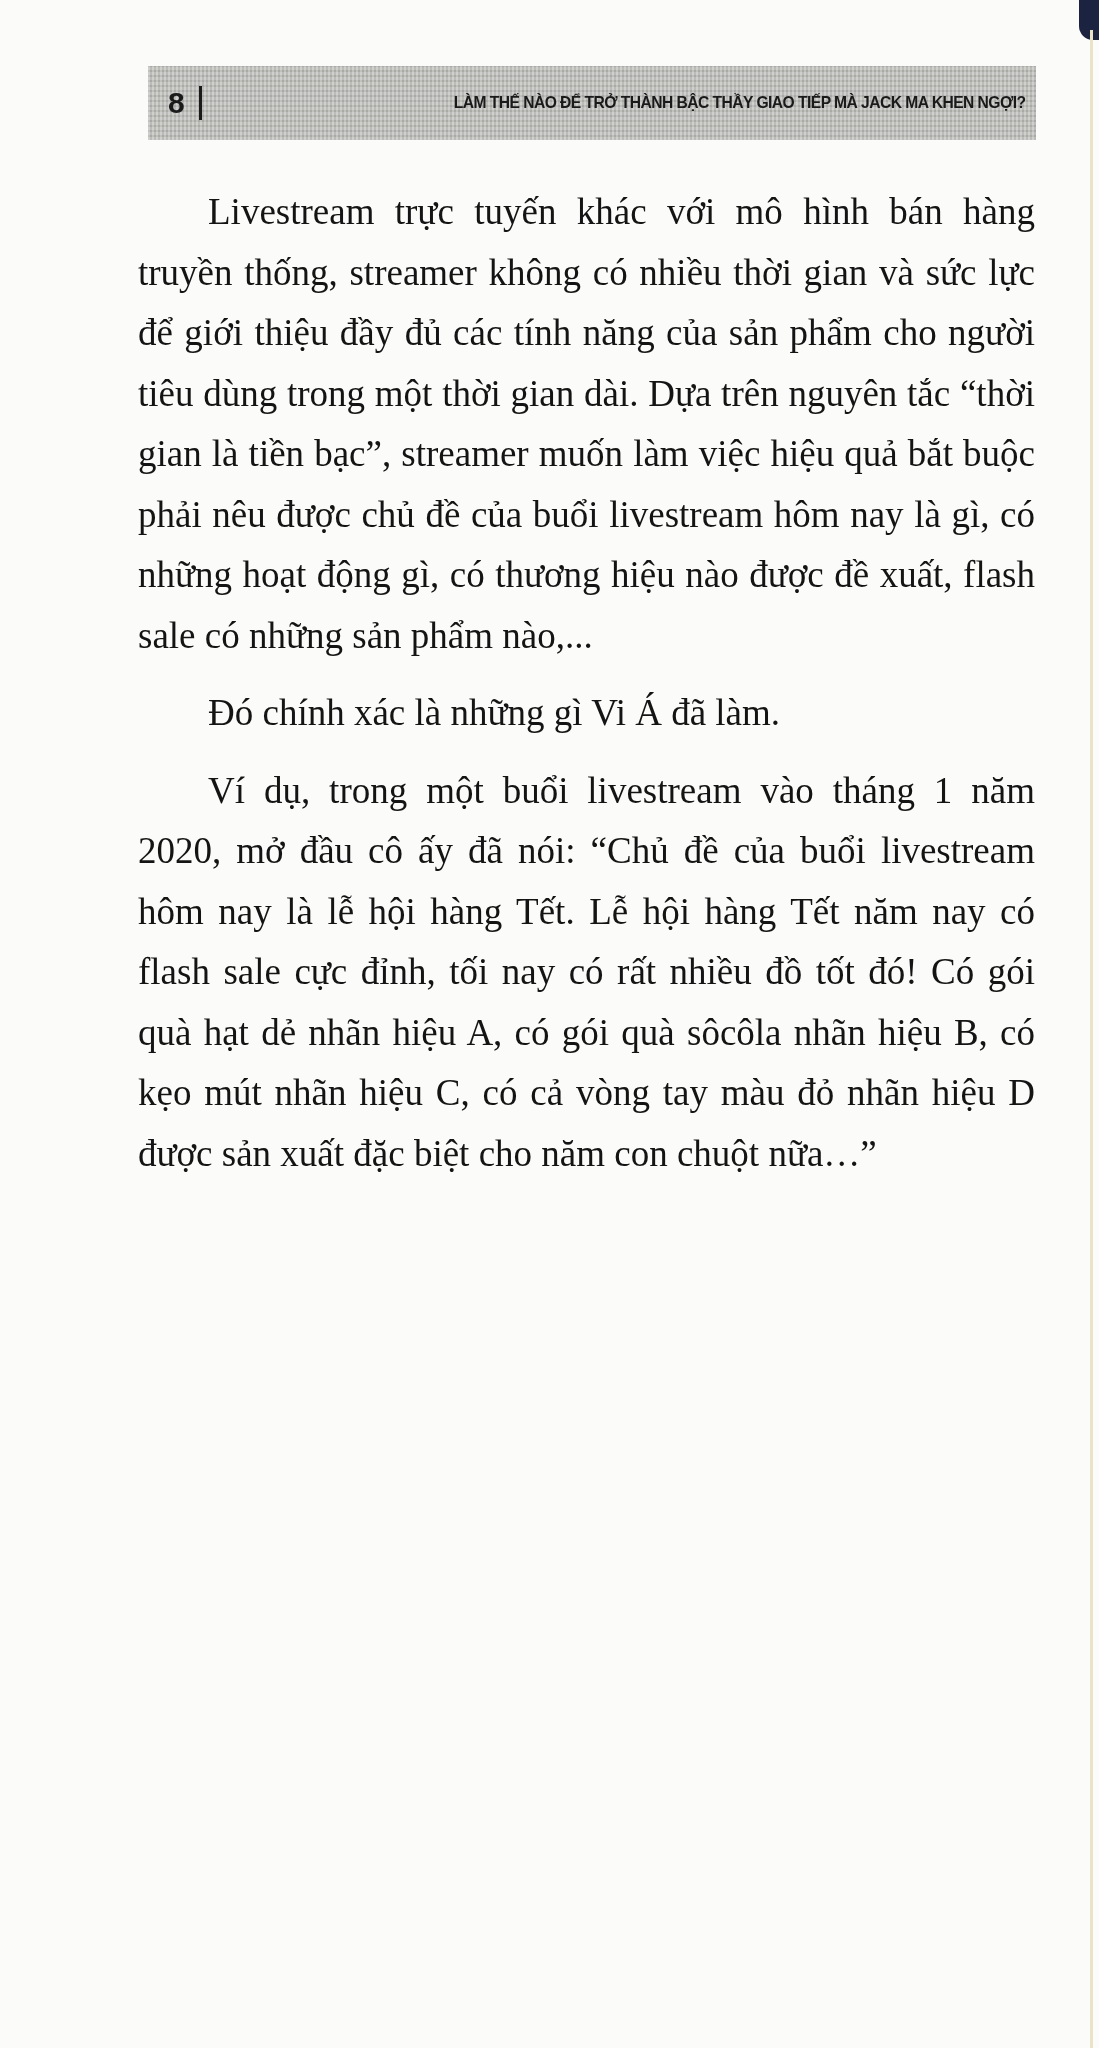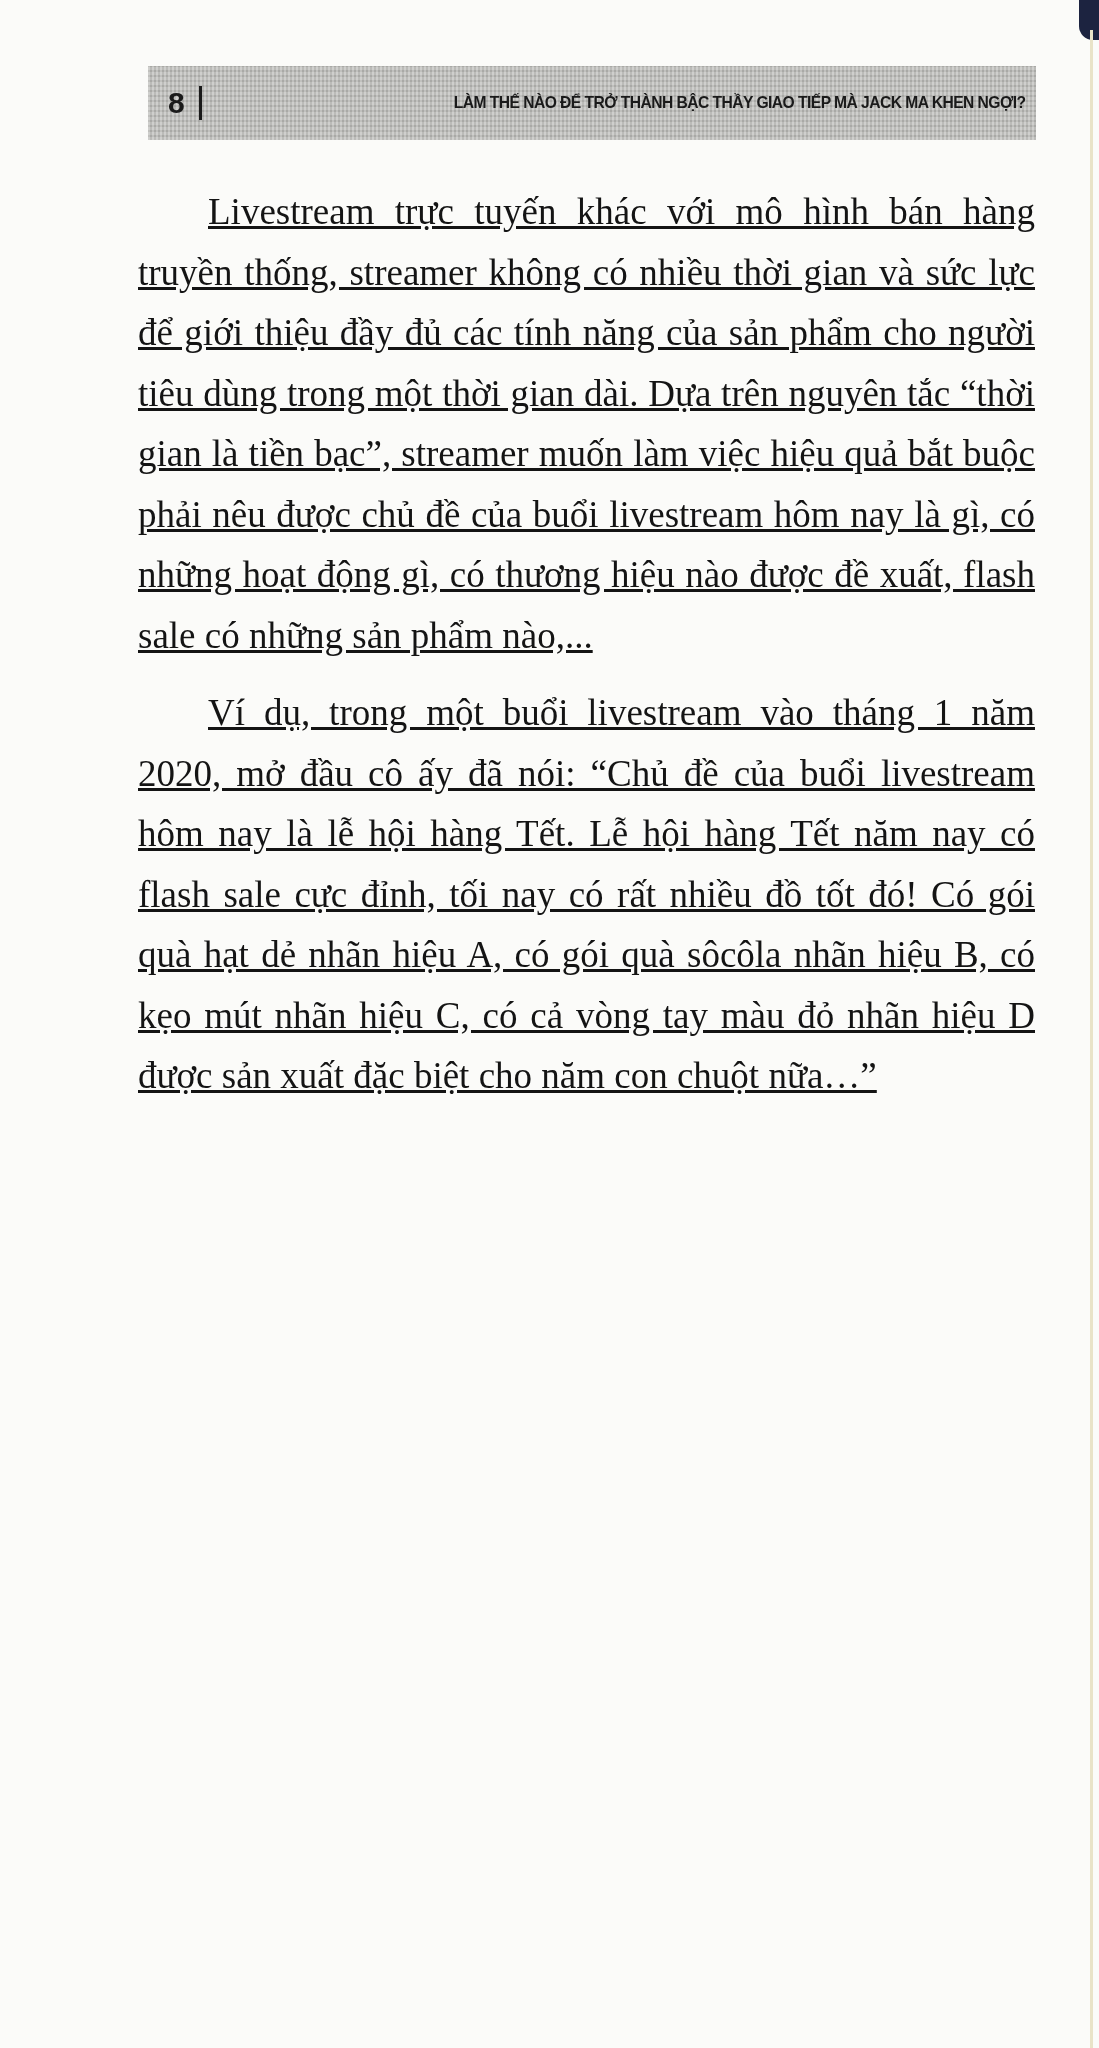--- a/index.html
+++ b/index.html
@@ -71,34 +71,34 @@
       width: 897px;
       font-size: 37px;
       line-height: 60.5px;
       text-align: justify;
     }
     .body-text p {
       margin: 0 0 17px 0;
     }
     .body-text p.indent {
       text-indent: 70px;
-      text-decoration: underline;
     }
     .body-text p.no-indent {
       text-indent: 0;
     }
   </style>
 </head>
 <body>
 
 <div class="corner-dark"></div>
 <div class="edge-line"></div>
 
 <div class="header-band">
   <span class="page-number">8</span>
   <span class="header-divider"></span>
   <span class="running-title">LÀM THẾ NÀO ĐỂ TRỞ THÀNH BẬC THẦY GIAO TIẾP MÀ JACK MA KHEN NGỢI?</span>
 </div>
 
 <div class="body-text">
   <p class="indent">Livestream trực tuyến khác với mô hình bán hàng truyền thống, streamer không có nhiều thời gian và sức lực để giới thiệu đầy đủ các tính năng của sản phẩm cho người tiêu dùng trong một thời gian dài. Dựa trên nguyên tắc “thời gian là tiền bạc”, streamer muốn làm việc hiệu quả bắt buộc phải nêu được chủ đề của buổi livestream hôm nay là gì, có những hoạt động gì, có thương hiệu nào được đề xuất, flash sale có những sản phẩm nào,...</p>
+  <p class="indent">Đó chính xác là những gì Vi Á đã làm.</p>
   <p class="indent">Ví dụ, trong một buổi livestream vào tháng 1 năm 2020, mở đầu cô ấy đã nói: “Chủ đề của buổi livestream hôm nay là lễ hội hàng Tết. Lễ hội hàng Tết năm nay có flash sale cực đỉnh, tối nay có rất nhiều đồ tốt đó! Có gói quà hạt dẻ nhãn hiệu A, có gói quà sôcôla nhãn hiệu B, có kẹo mút nhãn hiệu C, có cả vòng tay màu đỏ nhãn hiệu D được sản xuất đặc biệt cho năm con chuột nữa…”</p>
 </div>
 
 </body></html>

